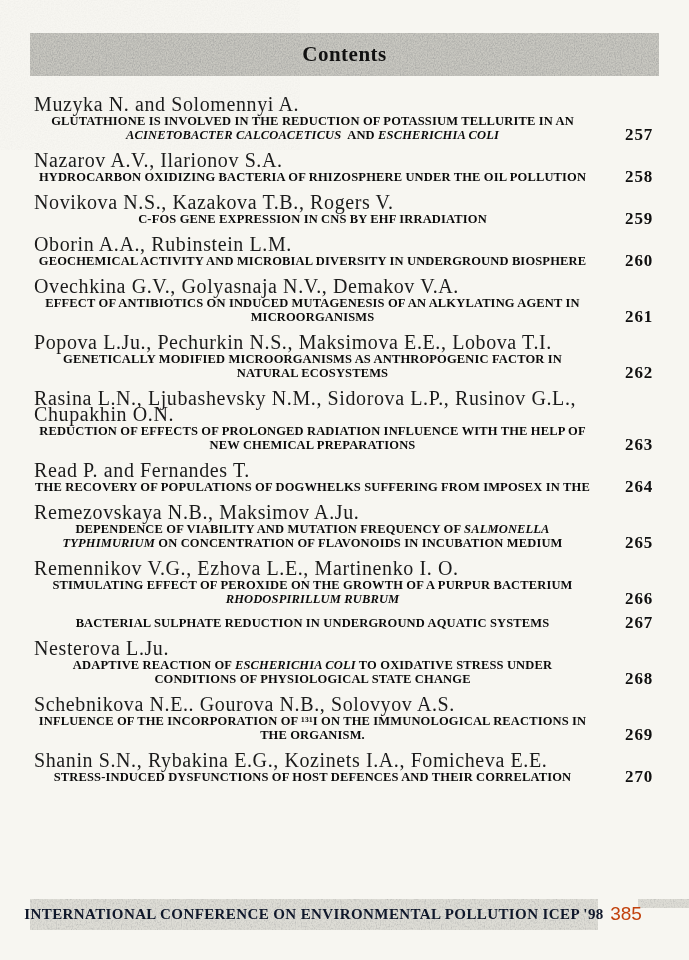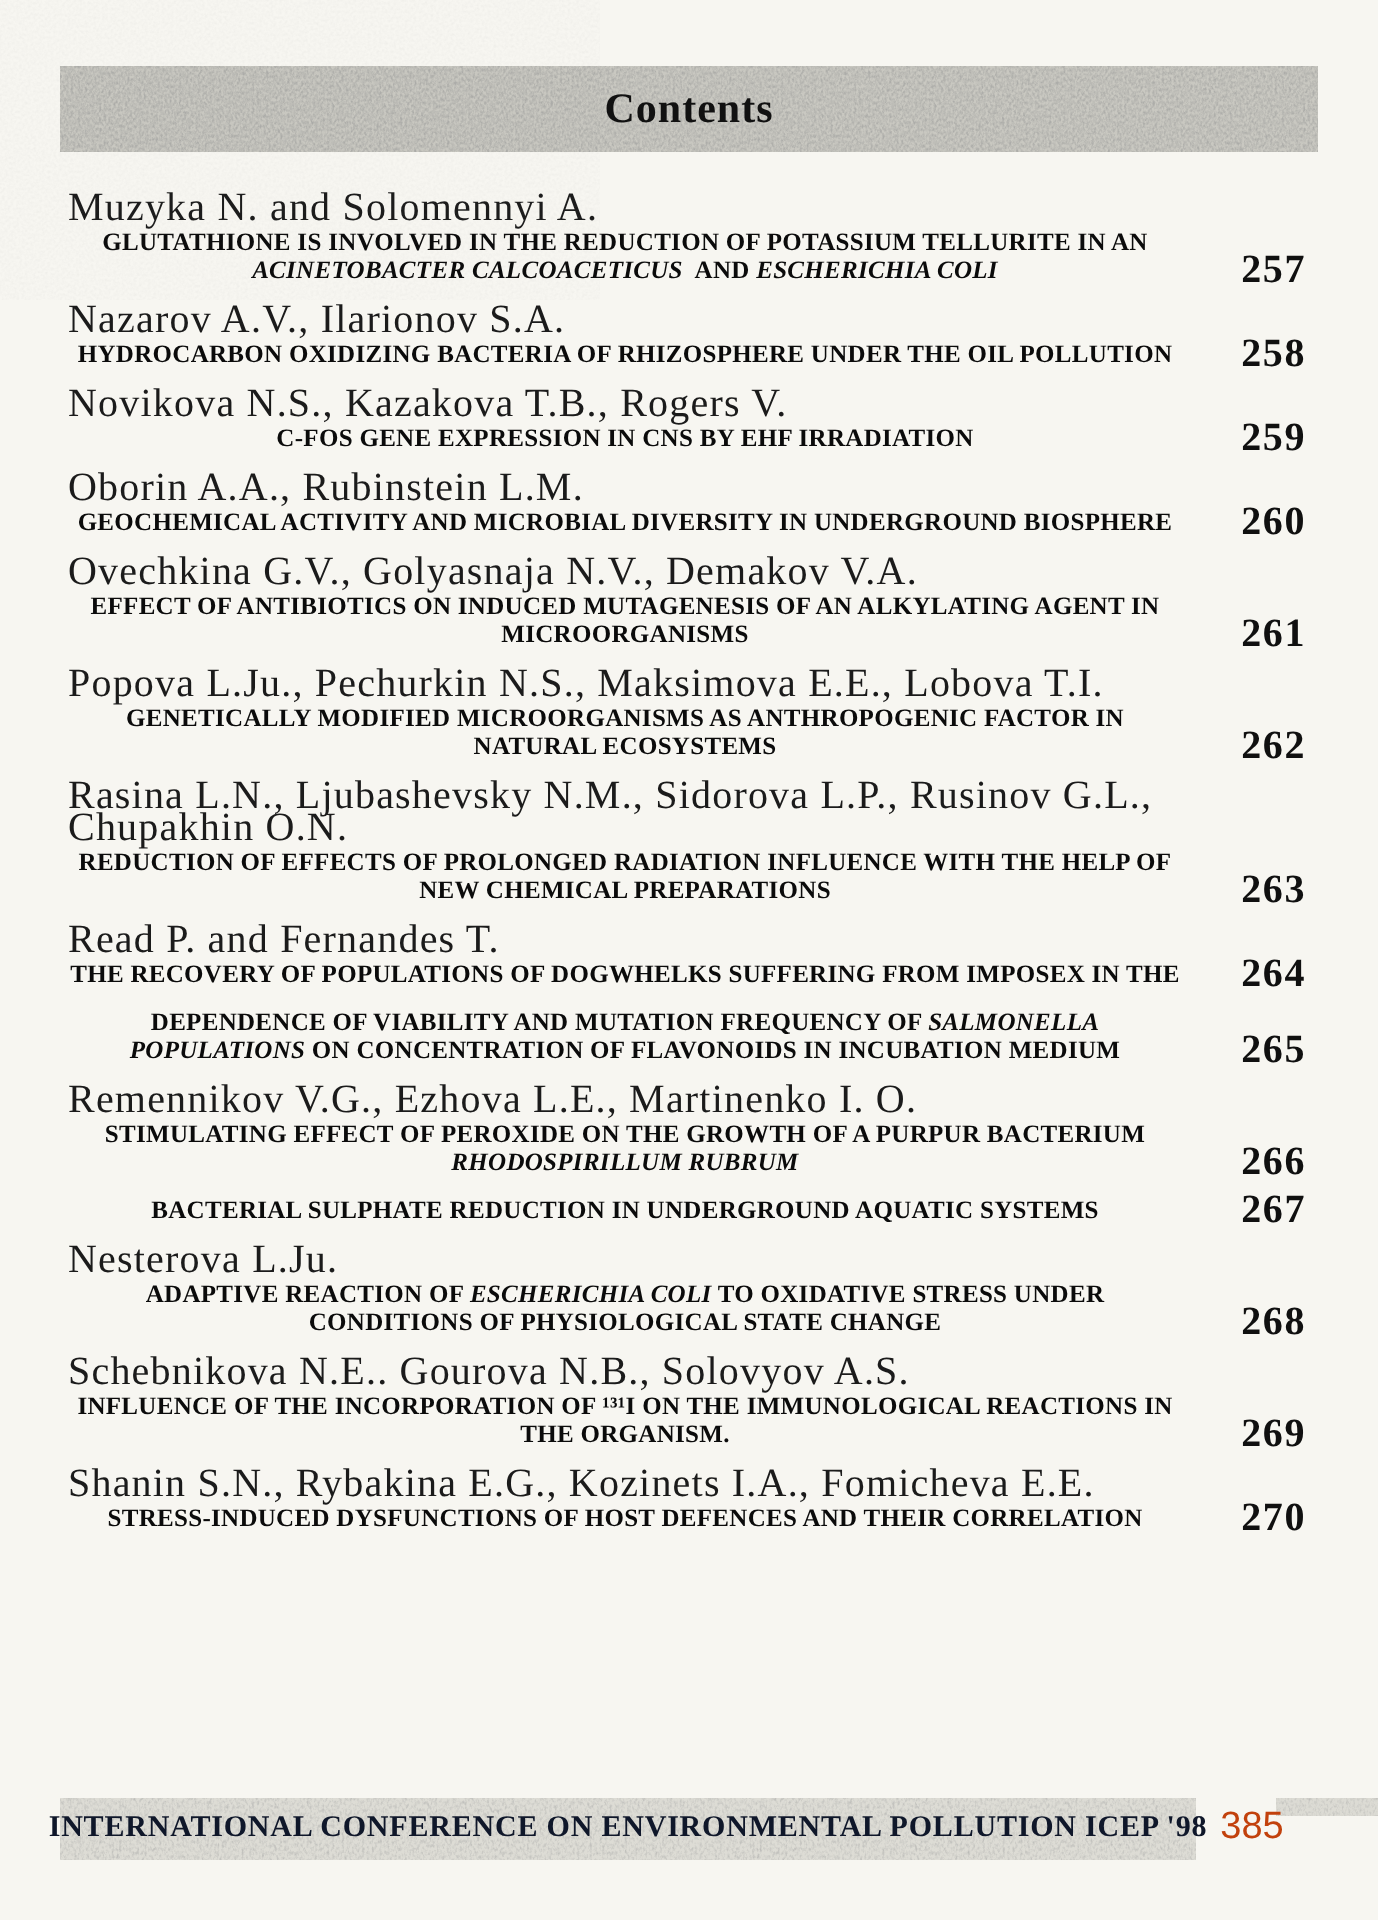--- a/index.html
+++ b/index.html
@@ -36,21 +36,21 @@
     white-space: pre; color: #1b1b1b;
   }
   .title-block { margin-top: 2px; text-align: center; }
   .title-line {
     font-weight: bold; font-size: 12.5px; line-height: 14px;
     letter-spacing: 0.15px; white-space: pre; color: #0b0b0b;
   }
   .title-line .it { font-style: italic; }
   .pagenum {
     position: absolute; right: 0; bottom: 0;
-    font-weight: bold; font-size: 20px; line-height: 14px;
+    font-weight: bold; font-size: 17px; line-height: 14px;
     letter-spacing: 0.8px; color: #101010;
   }
   
   .footer-band {
     position: absolute; left: 30px; top: 899px;
     width: 568px; height: 31px;
   }
   .footer-label {
     position: absolute; inset: 0;
     display: flex; align-items: center; justify-content: center;
@@ -139,23 +139,24 @@
       <div class="pagenum">263</div>
     </div>
     <div class="entry">
       <div class="author">Read P. and Fernandes T.</div>
       <div class="title-block">
         <div class="title-line"><span>THE RECOVERY OF POPULATIONS OF DOGWHELKS SUFFERING FROM IMPOSEX IN THE</span></div>
       </div>
       <div class="pagenum">264</div>
     </div>
     <div class="entry">
+      <div class="author">Remezovskaya N.B., Maksimov A.Ju.</div>
       <div class="title-block">
         <div class="title-line"><span>DEPENDENCE OF VIABILITY AND MUTATION FREQUENCY OF </span><span class="it">SALMONELLA</span></div>
-        <div class="title-line"><span class="it">POPULATIONS</span><span> ON CONCENTRATION OF FLAVONOIDS IN INCUBATION MEDIUM</span></div>
+        <div class="title-line"><span class="it">TYPHIMURIUM</span><span> ON CONCENTRATION OF FLAVONOIDS IN INCUBATION MEDIUM</span></div>
       </div>
       <div class="pagenum">265</div>
     </div>
     <div class="entry">
       <div class="author">Remennikov V.G., Ezhova L.E., Martinenko I. O.</div>
       <div class="title-block">
         <div class="title-line"><span>STIMULATING EFFECT OF PEROXIDE ON THE GROWTH OF A PURPUR BACTERIUM</span></div>
         <div class="title-line"><span class="it">RHODOSPIRILLUM RUBRUM</span></div>
       </div>
       <div class="pagenum">266</div>

